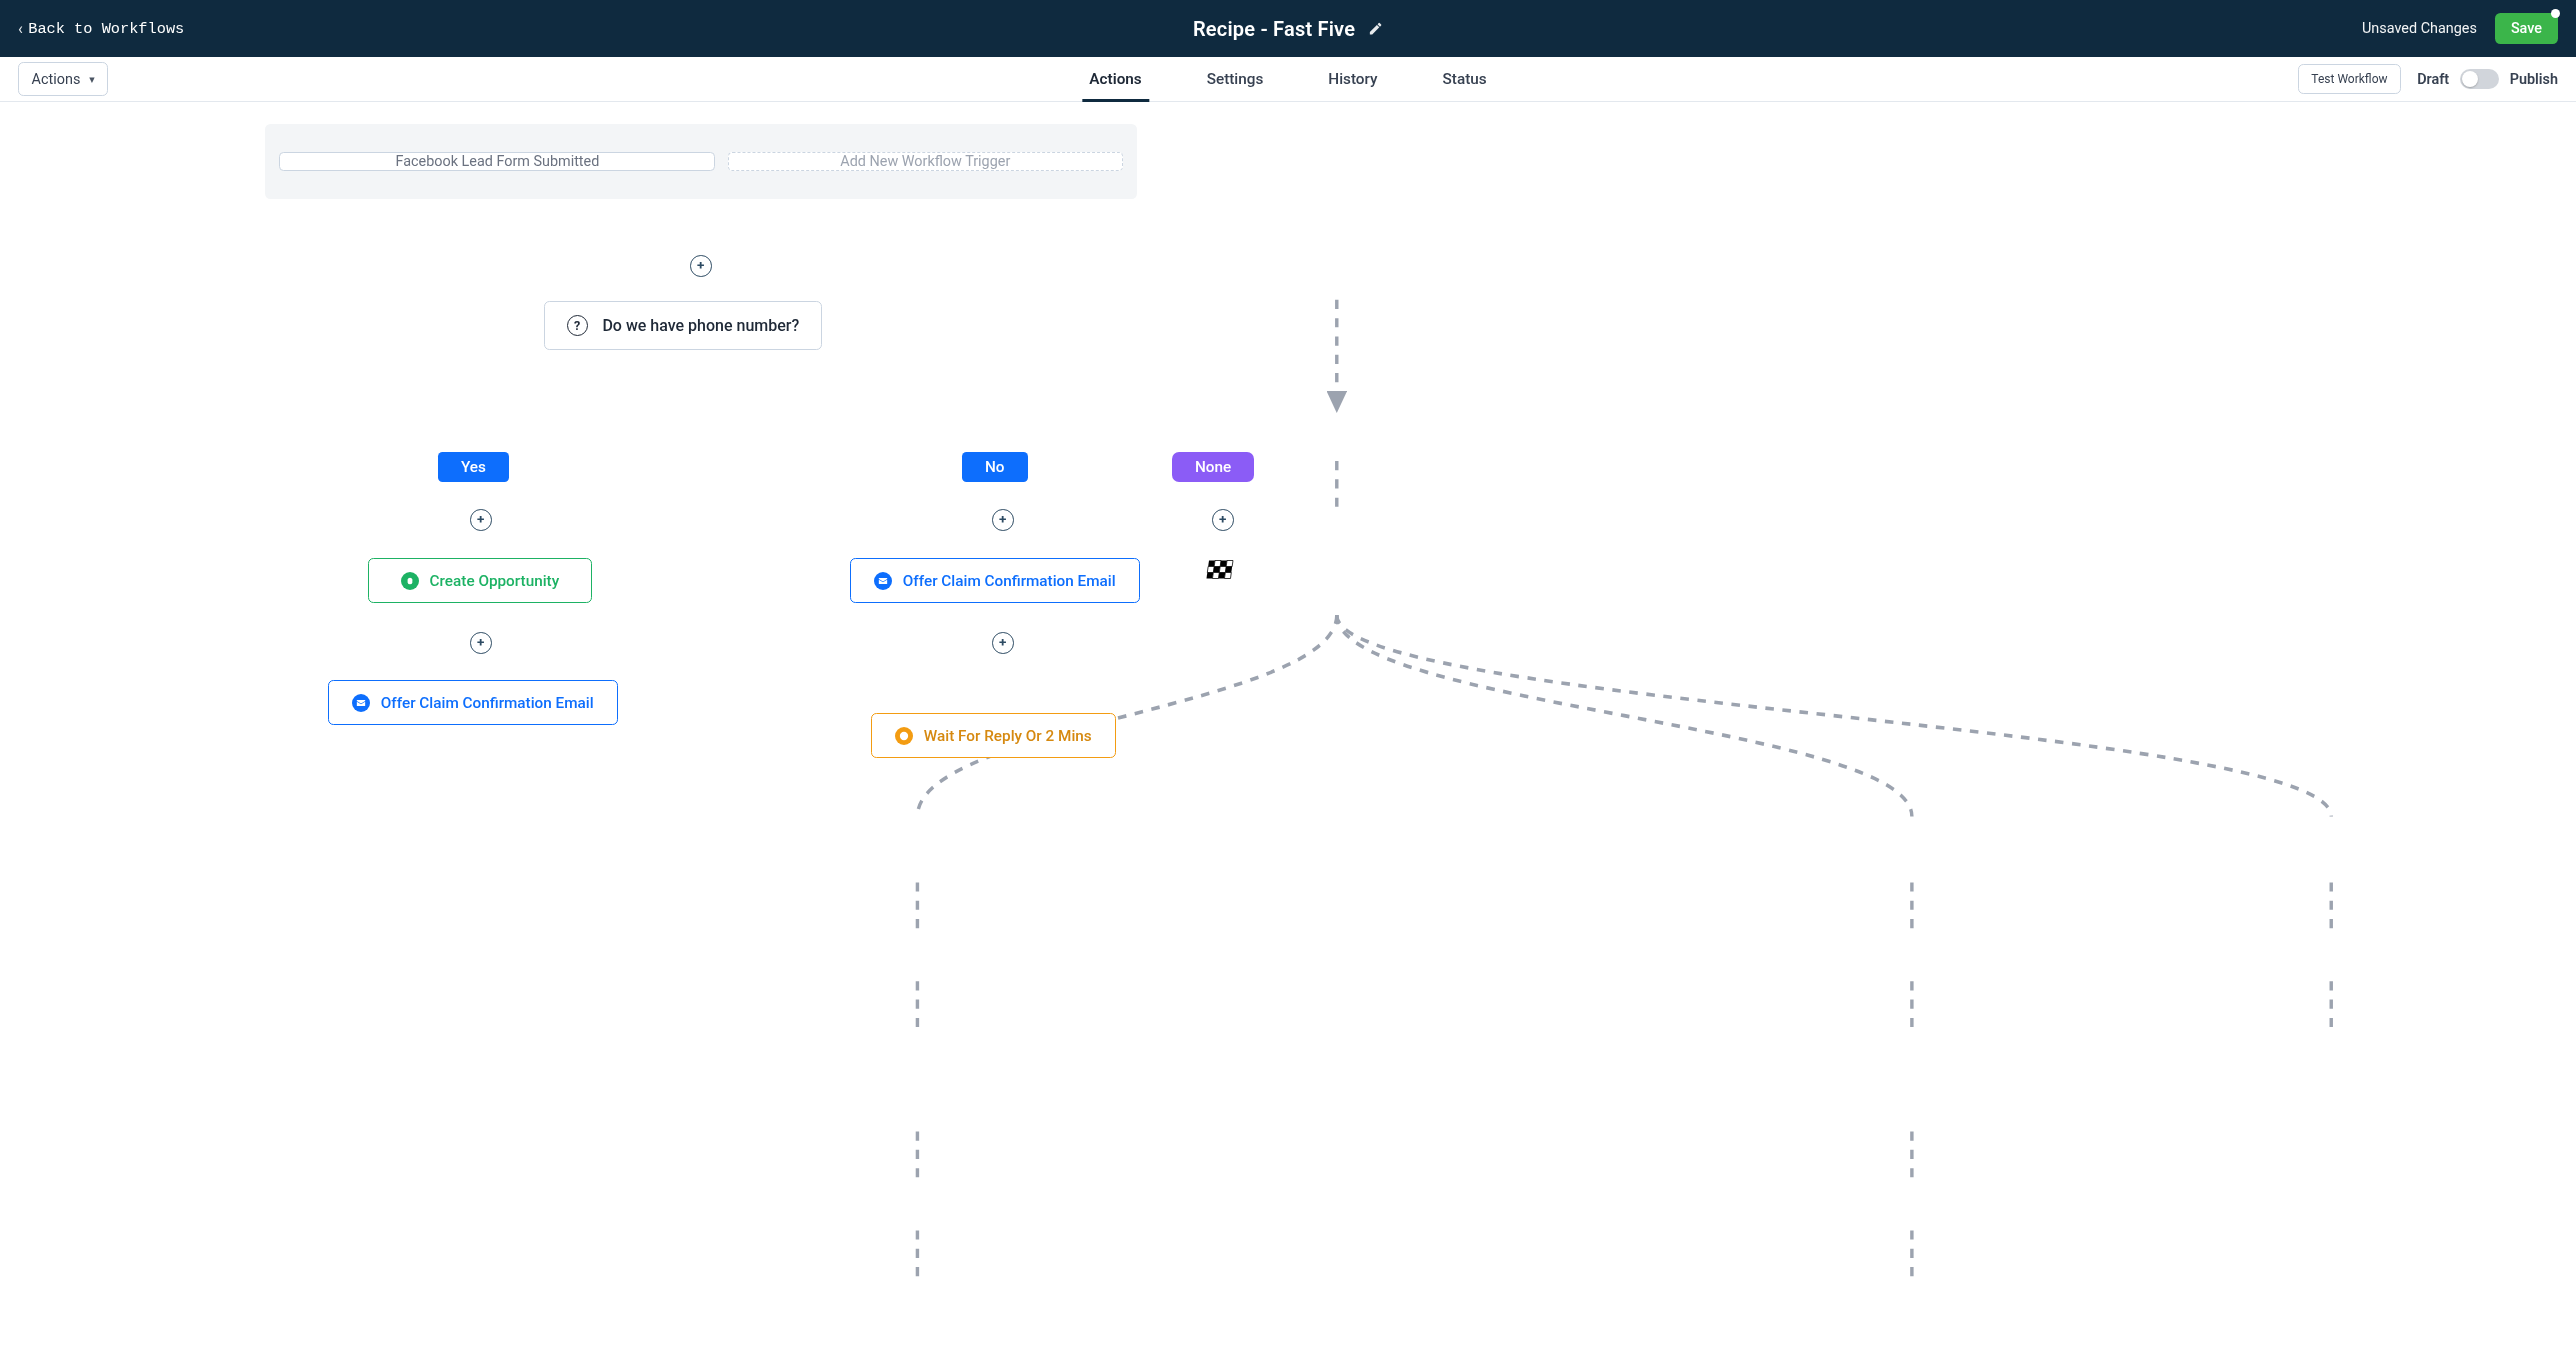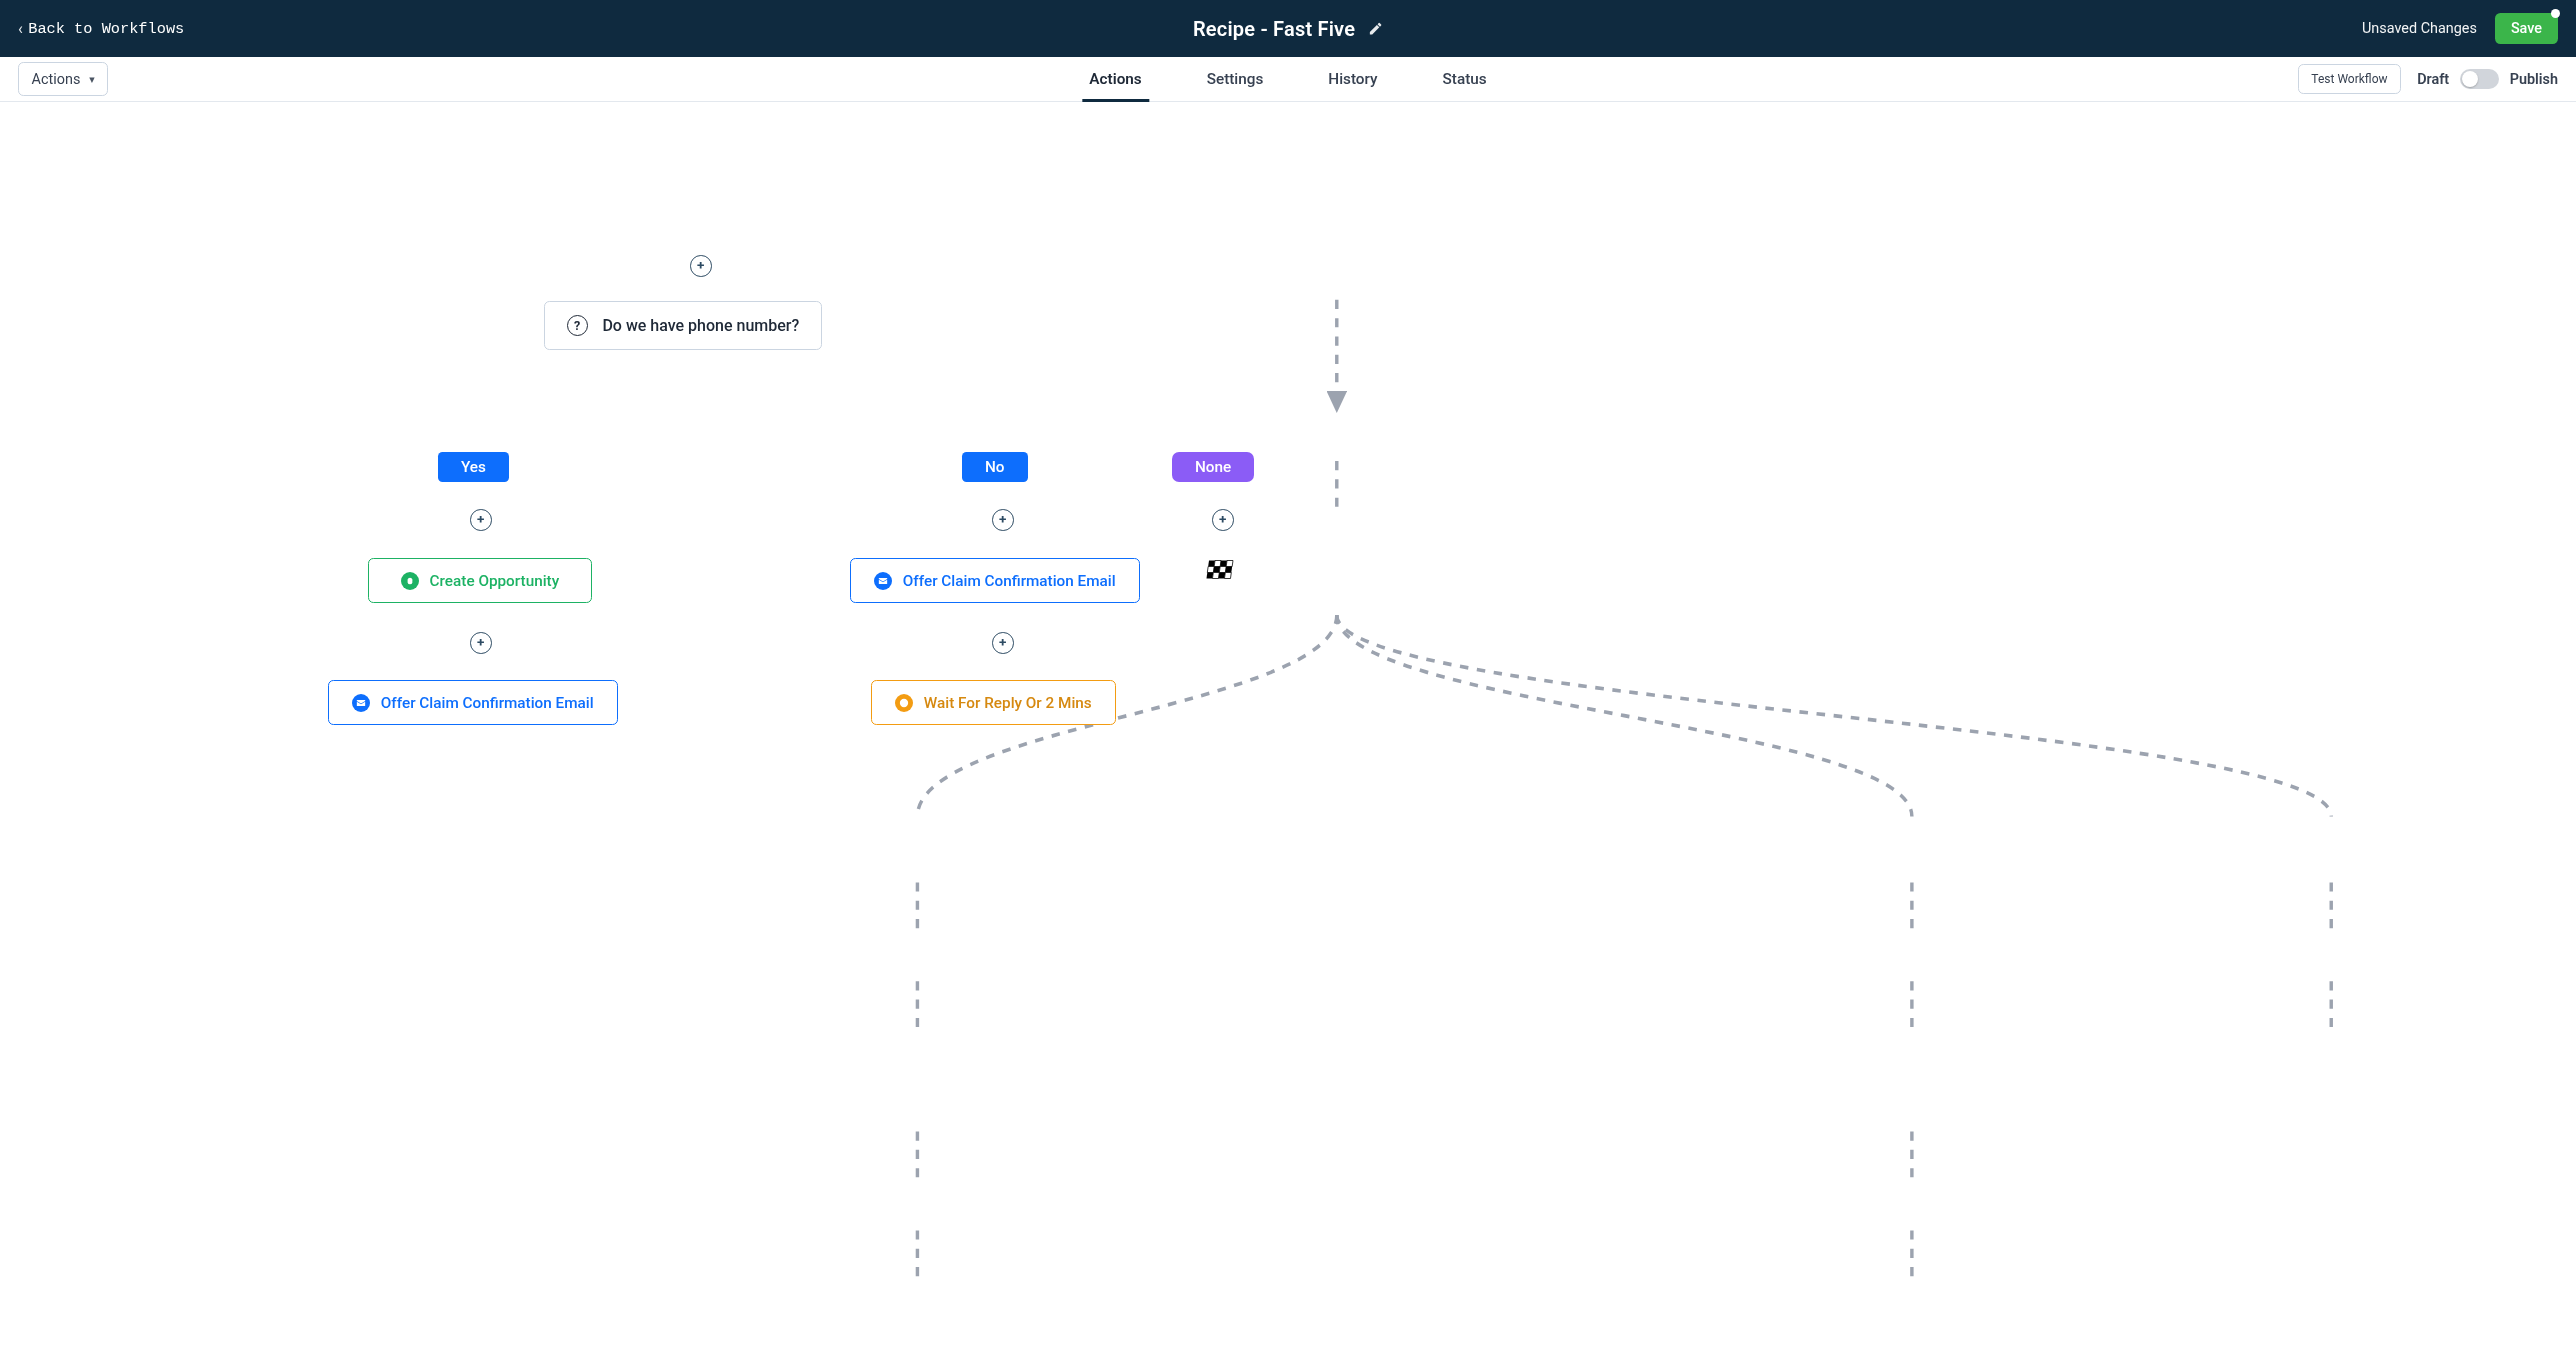--- a/index.html
+++ b/index.html
@@ -204,21 +204,21 @@
     padding: 12.6px 23px;
     display: flex; align-items: center; gap: 10.8px;
     font-size: 15.3px;
     font-weight: 500;
     cursor: pointer;
     min-width: 224px;
     justify-content: center;
   }
   .action-card.green { border-color: #1db264; color: #1db264; }
   .action-card.blue  { border-color: #0d6efd; color: #0d6efd; }
-  .action-card.orange{ border-color: #f39c12; color: #d68910; }
+  .action-card.orange{ border-color: #f39c12; color: #d68910; margin-top: 33px; }
   .action-card .ic {
     width: 18px; height: 18px; border-radius: 50%;
     display: flex; align-items: center; justify-content: center;
     flex-shrink: 0;
   }
   .action-card.green .ic  { background: #1db264; color: #fff; }
   .action-card.blue  .ic  { background: #0d6efd; color: #fff; }
   .action-card.orange .ic { background: #f39c12; color: #fff; }
   .ic svg { width: 10px; height: 10px; fill: #fff; }
 
@@ -319,20 +319,28 @@
 
     <path d="M 1117 426 L 1117 452" stroke="#9ca3af" stroke-width="2" stroke-dasharray="5,5" fill="none"></path>
     <path d="M 1117 480 L 1117 506" stroke="#9ca3af" stroke-width="2" stroke-dasharray="5,5" fill="none"></path>
     <path d="M 1117 562 L 1117 588" stroke="#9ca3af" stroke-width="2" stroke-dasharray="5,5" fill="none"></path>
     <path d="M 1117 616 L 1117 644" stroke="#9ca3af" stroke-width="2" stroke-dasharray="5,5" fill="none"></path>
 
     <path d="M 1362 426 L 1362 452" stroke="#9ca3af" stroke-width="2" stroke-dasharray="5,5" fill="none"></path>
     <path d="M 1362 480 L 1362 506" stroke="#9ca3af" stroke-width="2" stroke-dasharray="5,5" fill="none"></path>
   </svg>
 
+  <div class="trigger-wrap node">
+    <div class="trigger-box">
+      <span>Facebook Lead Form Submitted</span>
+    </div>
+    <div class="add-trigger-box">
+      <span>Add New Workflow Trigger</span>
+    </div>
+  </div>
 
   <div class="node" style="left:690px; top:153px;">
     <div class="plus-circle"></div>
   </div>
 
   <div class="node condition-box" style="left:544px; top:199px;">
     <span class="qmark">?</span>
     <span>Do we have phone number?</span>
   </div>
 

